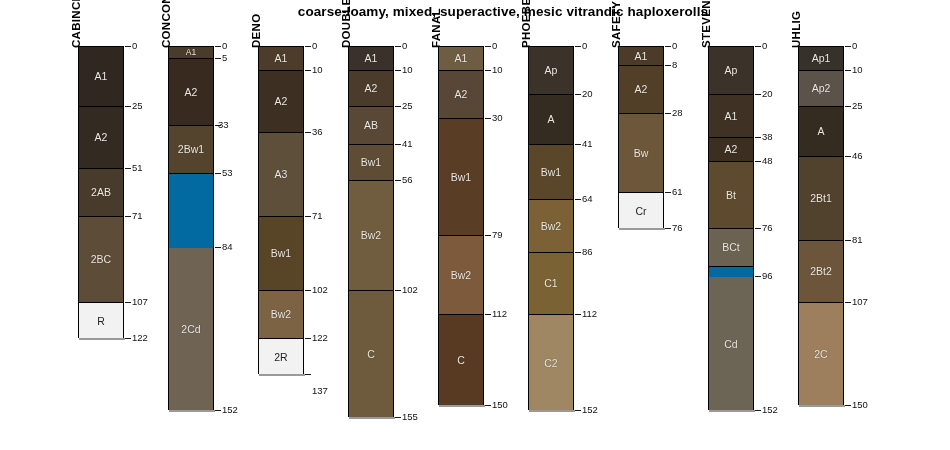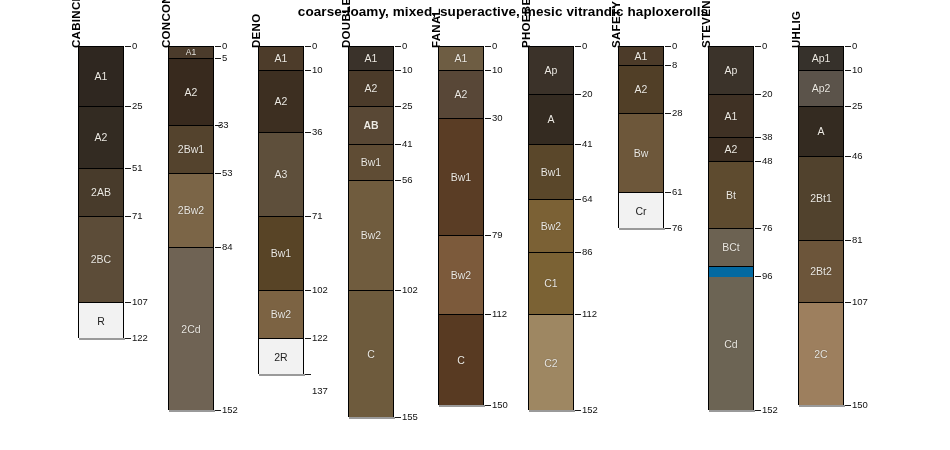--- a/index.html
+++ b/index.html
@@ -129,23 +129,20 @@
       <div class="site-label" style="left: 160px; top: 48px;">CONCONULLY</div>
       <div class="column" style="left: 168px; top: 46px; width: 46px; height: 364.04px;">
         <div class="horizon tiny" style="top: 0px; height: 11.975px; width: 100%; background: rgb(75, 59, 43);">
           <span class="horizon-name">A1</span>
         </div>
         <div class="horizon" style="top: 11.975px; height: 67.06px; width: 100%; background: rgb(56, 42, 30);">
           <span class="horizon-name">A2</span>
         </div>
         <div class="horizon" style="top: 79.035px; height: 47.9px; width: 100%; background: rgb(84, 67, 45);">
           <span class="horizon-name">2Bw1</span>
-        </div>
-        <div class="horizon" style="top: 126.935px; height: 74.245px; width: 100%; background: rgb(123, 101, 71);">
-          <span class="horizon-name">2Bw2</span>
         </div>
         <div class="horizon" style="top: 201.18px; height: 162.86px; width: 100%; background: rgb(111, 99, 84); border-bottom: none;">
           <span class="horizon-name">2Cd</span>
         </div>
       </div>
       <div class="bottom-shadow" style="left: 169px; top: 410.04px; width: 46px;"></div>
       <div class="depth-tick" style="left: 215px; top: 46px; width: 6px;"></div>
       <div class="depth-text" style="left: 222px; top: 41px;">0</div>
       <div class="depth-tick" style="left: 215px; top: 57.975px; width: 6px;"></div>
       <div class="depth-text" style="left: 222px; top: 52.975px;">5</div>
@@ -198,21 +195,21 @@
     </div>
     <div class="profile" style="left: 0px;">
       <div class="site-label" style="left: 340px; top: 48px;">DOUBLECREEK</div>
       <div class="column" style="left: 348px; top: 46px; width: 46px; height: 371.225px;">
         <div class="horizon" style="top: 0px; height: 23.95px; width: 100%; background: rgb(58, 50, 42);">
           <span class="horizon-name">A1</span>
         </div>
         <div class="horizon" style="top: 23.95px; height: 35.925px; width: 100%; background: rgb(75, 59, 42);">
           <span class="horizon-name">A2</span>
         </div>
-        <div class="horizon" style="top: 59.875px; height: 38.32px; width: 100%; background: rgb(89, 72, 53); font-weight: bold;">
+        <div class="horizon" style="top: 59.875px; height: 38.32px; width: 100%; background: rgb(89, 72, 53);">
           <span class="horizon-name">AB</span>
         </div>
         <div class="horizon" style="top: 98.195px; height: 35.925px; width: 100%; background: rgb(95, 76, 52);">
           <span class="horizon-name">Bw1</span>
         </div>
         <div class="horizon" style="top: 134.12px; height: 110.17px; width: 100%; background: rgb(112, 92, 62);">
           <span class="horizon-name">Bw2</span>
         </div>
         <div class="horizon" style="top: 244.29px; height: 126.935px; width: 100%; background: rgb(110, 91, 61); border-bottom: none;">
           <span class="horizon-name">C</span>

